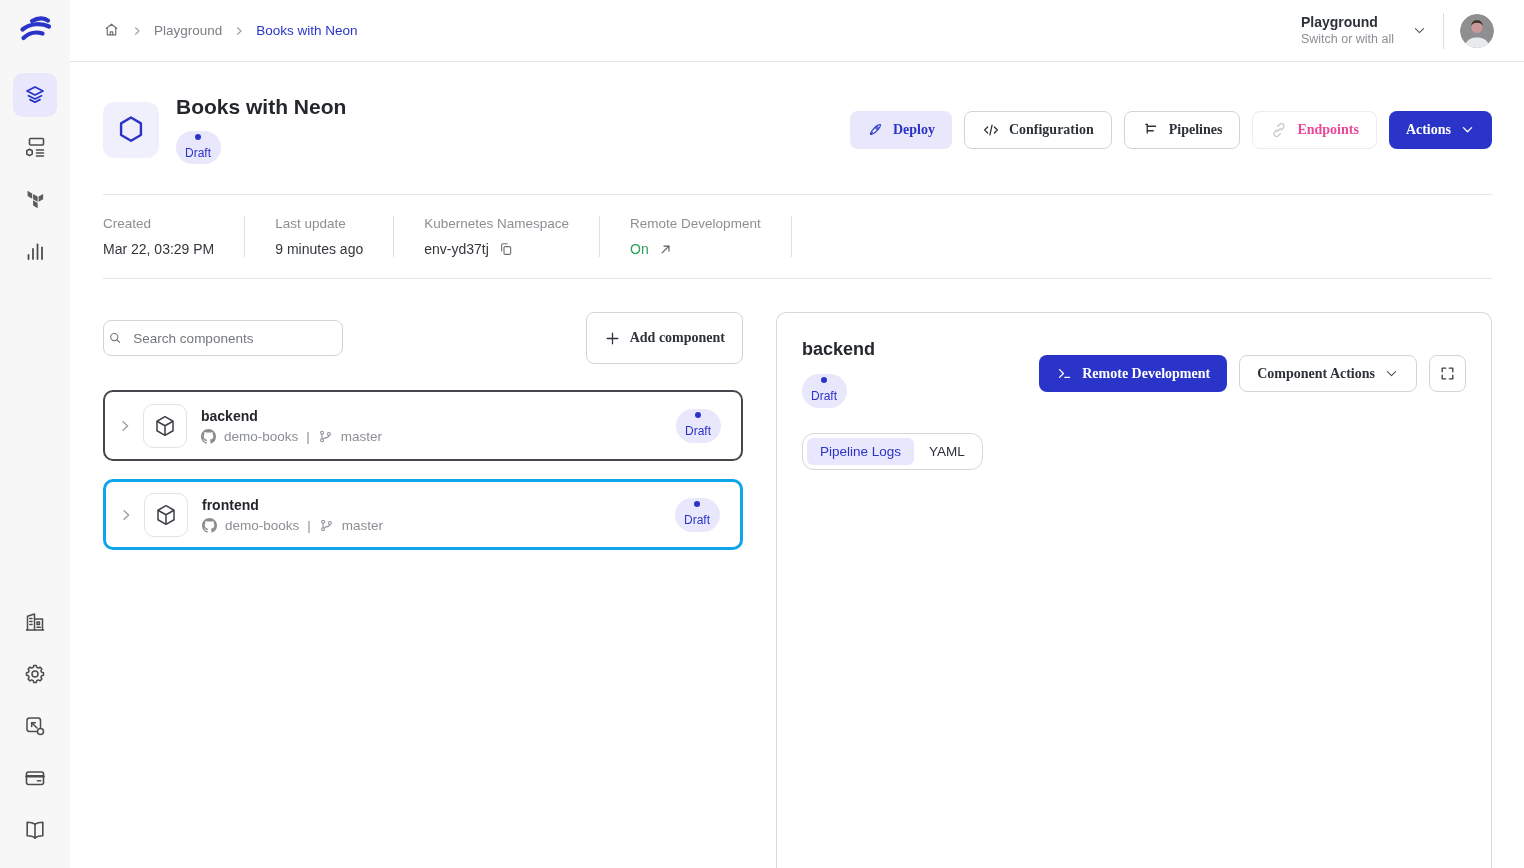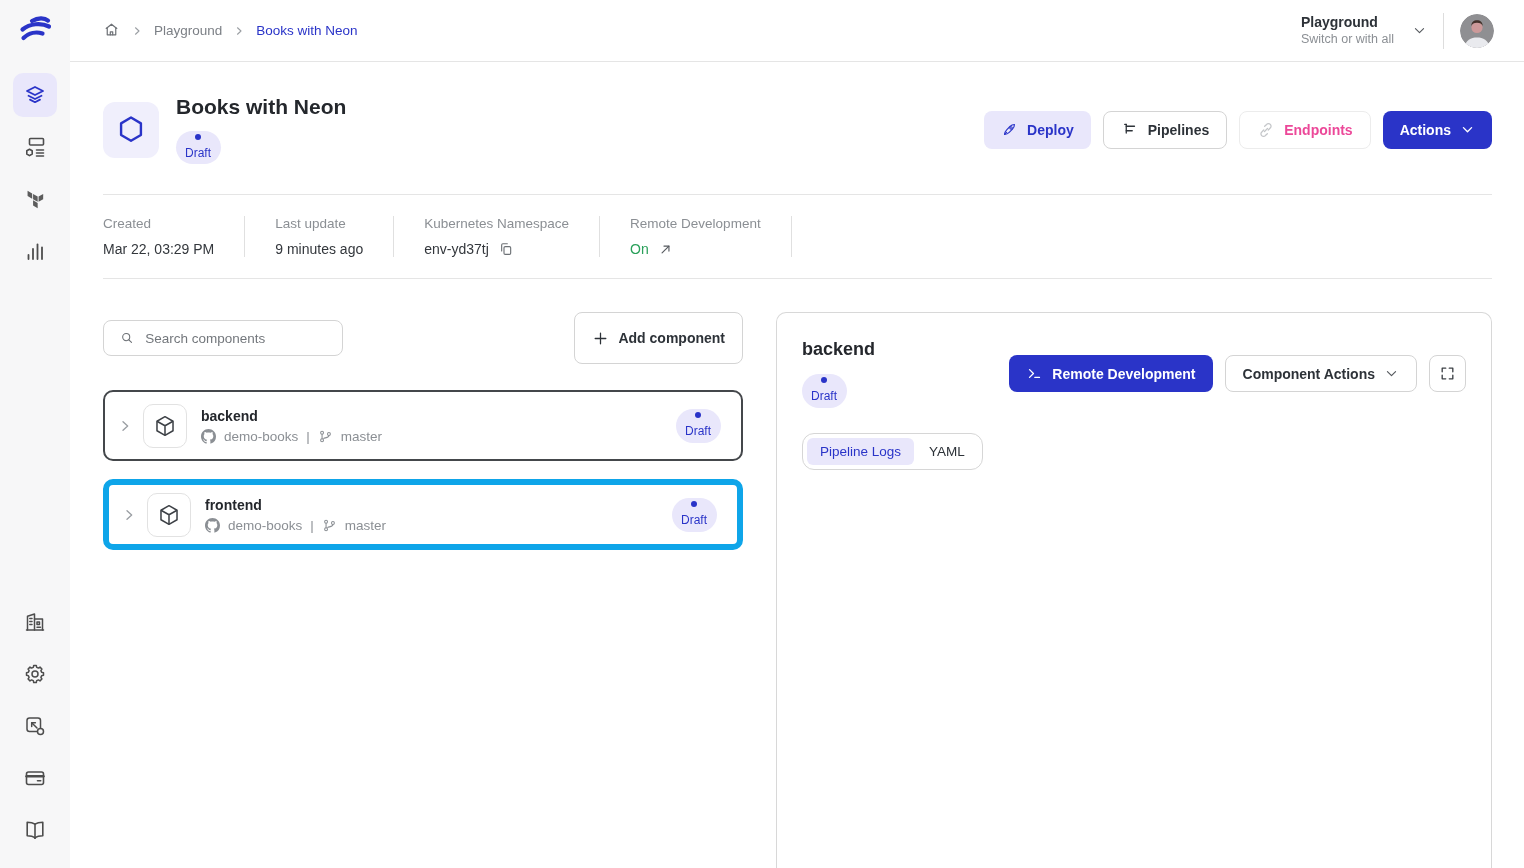--- a/index.html
+++ b/index.html
@@ -57,21 +57,21 @@
   .badge {
     display:inline-flex; align-items:center; gap:6px;
     background:#e9e7fb; color:#2a34c8; font-size:12px;
     padding:3px 10px 4px 9px; border-radius:20px; line-height:1.2;flex-direction:column;
   }
   .badge .dot { width:6px; height:6px; border-radius:50%; background:#2a34c8; }
   .header-buttons { margin-left:auto; display:flex; align-items:center; gap:12px; }
   .btn {
     height:38px; display:inline-flex; align-items:center; gap:9px;
     padding:0 17px; border-radius:8px; font-size:14px; font-weight:bold;
-    font-family:Liberation Sans, sans-serif; cursor:pointer; white-space:nowrap;
+    font-family:Liberation Serif, serif; cursor:pointer; white-space:nowrap;
   }
   .btn-tonal { background:#e9e7fb; color:#2a34c8; border:none; }
   .btn-outline { background:#fff; color:#2d3238; border:1px solid #d4d4d4; }
   .btn-disabled { background:#fff; color:#ec4899; border:1px solid #ececec; cursor:default; }
   .btn-primary { background:#2a34c8; color:#fff; border:none; }
 
   .meta-row {
     margin-top:30px; border-top:1px solid #e5e5e5; border-bottom:1px solid #e5e5e5;
     display:flex; padding:21px 0;
   }
@@ -80,31 +80,31 @@
   .meta-label { font-size:13.5px; color:#8b8f94; margin-bottom:10px; }
   .meta-value { font-size:14px; color:#33373c; display:flex; align-items:center; gap:9px; }
   .meta-value.green .v { color:#2aa05a; }
   .icon-btn-inline { display:inline-flex; cursor:pointer; }
 
   .columns { display:flex; gap:33px; margin-top:33px; flex:1; min-height:0; }
   .left-col { width:640px; flex-shrink:0; }
   .toolbar { display:flex; justify-content:space-between; align-items:center; margin-bottom:26px; }
   .search-box {
     width:240px; height:36px; border:1px solid #d4d4d4; border-radius:8px;
-    display:flex; align-items:center; gap:9px; padding:0 16px; background:#fff;
+    display:flex; align-items:center; gap:9px; padding:0 4px; background:#fff;
   }
   .search-box input {
     border:none; outline:none; background:transparent; width:100%;
     font-size:13.5px; color:#33373c; font-family:"Liberation Sans", sans-serif;
   }
   .search-box input::placeholder { color:#73777c; }
   .add-btn { height:52px; }
 
   .card {
-    height:71px; border:6px solid #0ea5e9; border-radius:10px; background:#fff;
+    height:71px; border:3px solid #0ea5e9; border-radius:10px; background:#fff;
     display:flex; align-items:center; padding:0 20px 0 12px; margin-bottom:18px; cursor:pointer;
   }
   .card.selected { border:2px solid #44474b; }
   .card-chevron { display:flex; flex-shrink:0; }
   .comp-icon {
     width:44px; height:44px; border:1px solid #e2e2e2; border-radius:10px;
     display:flex; align-items:center; justify-content:center; margin:0 14px 0 10px; flex-shrink:0;
   }
   .card-name { font-size:14px; font-weight:bold; color:#24272c; }
   .card-sub { margin-top:5px; font-size:13.5px; color:#8b8f94; display:flex; align-items:center; gap:8px; }
@@ -318,20 +318,30 @@
             <svg width="17" height="17" viewBox="0 0 24 24">
               <g fill="none" stroke="#2a34c8" stroke-width="1.6" stroke-linecap="round" stroke-linejoin="round">
                 <path d="M5 19 c.2-2.8 1.2-4.8 3-6.6 l4.6-4.6 c1.9-1.9 4.4-2.8 6.4-2.8 0 2-0.9 4.5-2.8 6.4 L11.6 16 c-1.8 1.8-3.8 2.8-6.6 3z"></path>
                 <circle cx="14.2" cy="9.8" r="1.7"></circle>
                 <path d="M5 19 l3-3"></path>
               </g>
             </svg>
             <span>Deploy</span>
           </button>
 
+          <button class="btn btn-outline">
+            <svg width="18" height="18" viewBox="0 0 24 24">
+              <g fill="none" stroke="#2d3238" stroke-width="1.7" stroke-linecap="round" stroke-linejoin="round">
+                <path d="M7.5 8 L3.5 12 l4 4"></path>
+                <path d="M16.5 8 l4 4 -4 4"></path>
+                <path d="M13.4 5.5 l-2.8 13"></path>
+              </g>
+            </svg>
+            <span>Configuration</span>
+          </button>
 
           <button class="btn btn-outline">
             <svg width="18" height="18" viewBox="0 0 24 24">
               <g fill="none" stroke="#2d3238" stroke-width="1.7" stroke-linecap="round" stroke-linejoin="round">
                 <path d="M7 4.5 V16"></path>
                 <path d="M7 4.5 H5"></path>
                 <path d="M7 7 h11"></path>
                 <path d="M7 13 h8"></path>
               </g>
             </svg>

